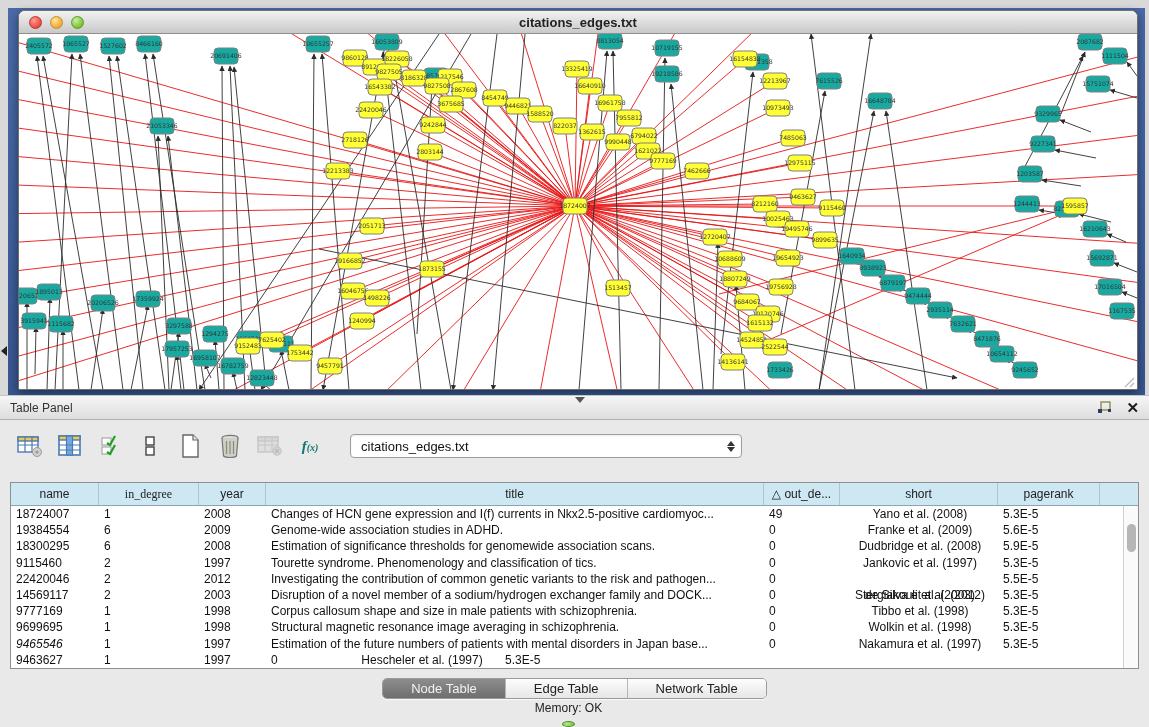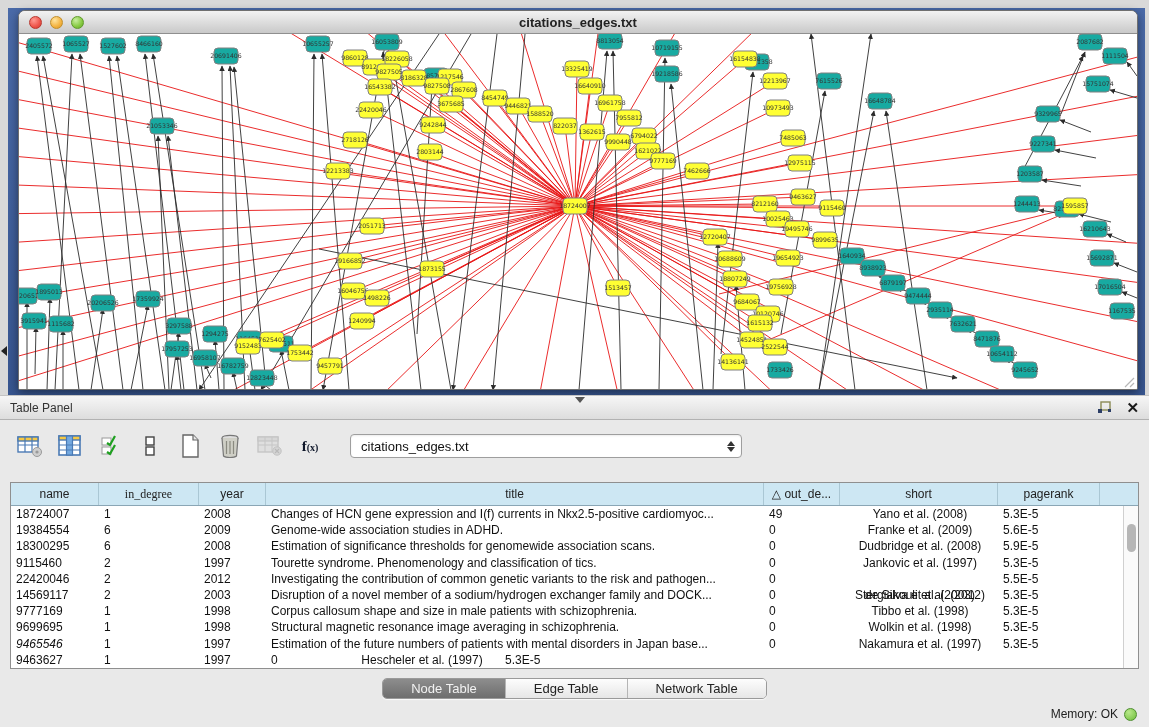--- a/index.html
+++ b/index.html
@@ -37,21 +37,21 @@
   .panel-title { font-size:12px; color:#333; }
   .split-handle { position:absolute; left:50%; top:1px; width:0; height:0;
                   border-left:5px solid transparent; border-right:5px solid transparent; border-top:6px solid #555; }
   .panel-header-btns { margin-left:auto; display:flex; align-items:center; gap:14px; }
   .float-btn, .close-btn { cursor:pointer; line-height:0; }
   .close-btn { font-size:15px; font-weight:bold; color:#1a1a1a; line-height:15px; }
 
   .toolbar { height:52px; display:flex; align-items:center; padding-left:16px; gap:12px; }
   .tbtn { width:28px; height:28px; display:flex; align-items:center; justify-content:center; cursor:pointer; border-radius:4px; }
   .tbtn.disabled { opacity:.45; cursor:default; }
-  .fx { font-size:15px; color:#0f172a; font-family:"Liberation Serif", serif; font-weight:bold; }
+  .fx { font-size:15px; color:#0f766e; font-style:italic; font-family:"Liberation Serif", serif; font-weight:bold; }
   .fx small { font-size:10px; }
   .dropdown { margin-left:14px; width:392px; height:24px; background:#fff; border:1px solid #9e9e9e;
               border-radius:4px; display:flex; align-items:center; padding:0 6px 0 10px;
               font-size:13px; color:#111; cursor:pointer; box-shadow:inset 0 1px 2px rgba(0,0,0,.08); }
   .dd-arrows { margin-left:auto; display:flex; flex-direction:column; gap:1px; }
   .dd-arrows span { width:0; height:0; border-left:4px solid transparent; border-right:4px solid transparent; }
   .dd-up { border-bottom:5px solid #333; }
   .dd-down { border-top:5px solid #333; }
 
   .tablewrap { position:absolute; left:10px; top:87px; width:1129px; height:187px;
@@ -68,21 +68,21 @@
 
   .tabsrow { position:absolute; left:0; top:283px; width:100%; display:flex; justify-content:center; }
   .segment { display:flex; border:1px solid #9a9a9a; border-radius:5px; overflow:hidden; height:21px;
              box-shadow:0 1px 1px rgba(255,255,255,.8); }
   .seg { font-size:13px; padding:0 28px; display:flex; align-items:center; cursor:pointer;
          background:linear-gradient(180deg,#fdfdfd,#e6e6e6); color:#222; border-right:1px solid #b5b5b5; }
   .seg:last-child { border-right:none; }
   .seg.active { background:linear-gradient(180deg,#8d8d8d,#6e6e6e); color:#f2f2f2; }
 
   .statusbar { position:absolute; left:0; bottom:0; width:100%; height:26px; display:flex;
-               align-items:center; justify-content:flex-end; padding-right:12px; gap:6px; }
+               align-items:center; justify-content:flex-end; padding-right:12px; gap:6px;flex-direction:column; }
   .memtext { font-size:12px; color:#222; }
   .memdot { width:13px; height:13px; border-radius:50%; border:1px solid #4e8f2f;
             background:radial-gradient(circle at 35% 30%,#b8e88a,#6fbe3a); }
 </style>
 </head>
 <body>
 
 <div class="frame-strip" style="left:0;top:0;width:1149px;height:8px"></div>
 <div class="frame-strip" style="left:0;top:0;width:8px;height:397px"></div>
 <div class="frame-strip" style="left:1145px;top:0;width:4px;height:397px"></div>

